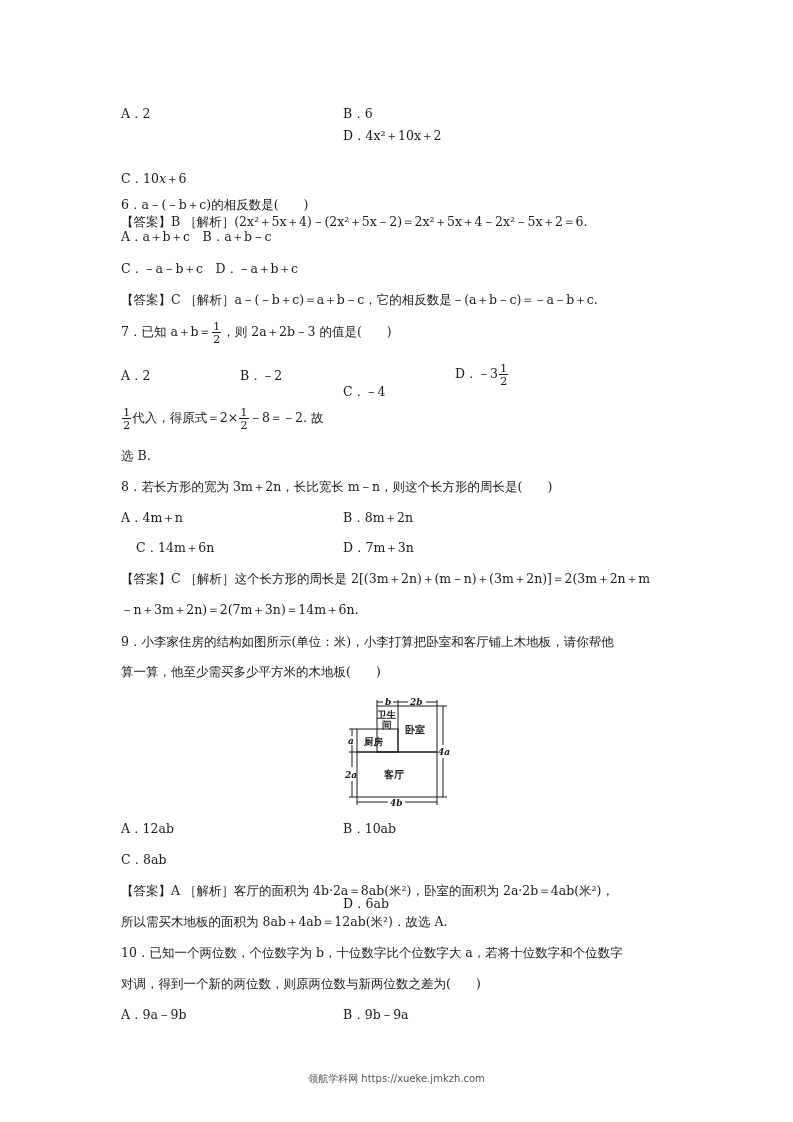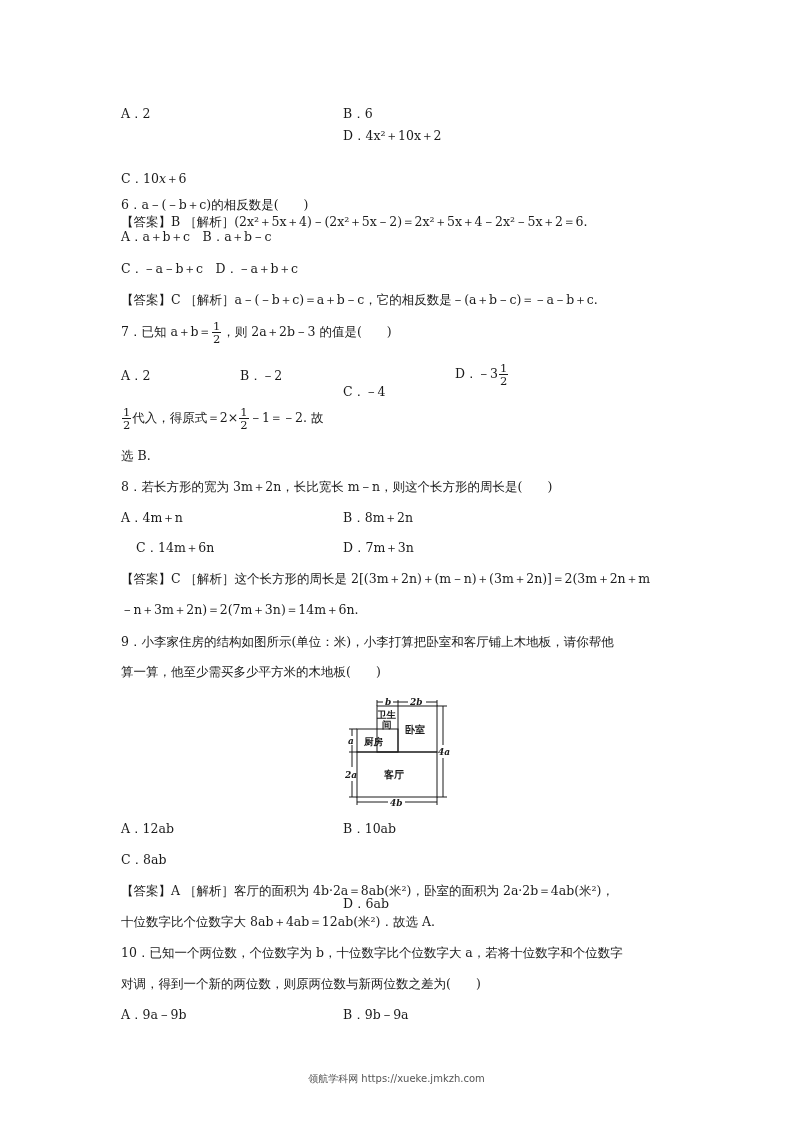--- a/index.html
+++ b/index.html
@@ -31,21 +31,21 @@
 <div class="line" style="top:292px;">【答案】C ［解析］a－(－b＋c)＝a＋b－c，它的相反数是－(a＋b－c)＝－a－b＋c.</div>
 
 <div class="line" style="top:320px; line-height:24px;">
   <span>7．已知 a＋b＝</span><span class="frac"><span class="num">1</span><span class="den">2</span></span><span>，则 2a＋2b－3 的值是(　　)</span>
 </div>
 <div class="opt" style="left:121px; top:368px;">A．2</div>
 <div class="opt" style="left:232px; top:368px;margin-left:8px;">B．－2</div>
 <div class="opt" style="left:343px; top:368px;margin-top:16px;">C．－4</div>
 <div class="opt" style="left:455px; top:362px; line-height:24px;"><span>D．－3</span><span class="frac"><span class="num">1</span><span class="den">2</span></span></div>
 <div class="line" style="top:406px; line-height:24px;">
-  <span class="frac"><span class="num">1</span><span class="den">2</span></span><span>代入，得原式＝2×</span><span class="frac"><span class="num">1</span><span class="den">2</span></span><span>－1＝－2. 故</span>
+  <span class="frac"><span class="num">1</span><span class="den">2</span></span><span>代入，得原式＝2×</span><span class="frac"><span class="num">1</span><span class="den">2</span></span><span>－8＝－2. 故</span>
 </div>
 <div class="line" style="top:448px;">选 B.</div>
 
 <div class="line" style="top:479px;">8．若长方形的宽为 3m＋2n，长比宽长 m－n，则这个长方形的周长是(　　)</div>
 <div class="opt" style="left:121px; top:510px;">A．4m＋n</div>
 <div class="opt" style="left:343px; top:510px;">B．8m＋2n</div>
 <div class="opt" style="left:136px; top:540px;">C．14m＋6n</div>
 <div class="opt" style="left:343px; top:540px;">D．7m＋3n</div>
 <div class="line" style="top:571px;">【答案】C ［解析］这个长方形的周长是 2[(3m＋2n)＋(m－n)＋(3m＋2n)]＝2(3m＋2n＋m</div>
 <div class="line" style="top:602px;">－n＋3m＋2n)＝2(7m＋3n)＝14m＋6n.</div>
@@ -107,20 +107,20 @@
       <text x="390" y="806">4b</text>
     </g>
   </svg>
 </div>
 
 <div class="opt" style="left:121px; top:821px;">A．12ab</div>
 <div class="opt" style="left:343px; top:821px;">B．10ab</div>
 <div class="opt" style="left:121px; top:852px;">C．8ab</div>
 <div class="opt" style="left:343px; top:896px;">D．6ab</div>
 <div class="line" style="top:883px;">【答案】A ［解析］客厅的面积为 4b·2a＝8ab(米²)，卧室的面积为 2a·2b＝4ab(米²)，</div>
-<div class="line" style="top:914px;">十位数字比个位数字大 8ab＋4ab＝12ab(米²)．故选 A.</div>
+<div class="line" style="top:914px;">所以需买木地板的面积为 8ab＋4ab＝12ab(米²)．故选 A.</div>
 
 <div class="line" style="top:945px;">10．已知一个两位数，个位数字为 b，十位数字比个位数字大 a，若将十位数字和个位数字</div>
 <div class="line" style="top:976px;">对调，得到一个新的两位数，则原两位数与新两位数之差为(　　)</div>
 <div class="opt" style="left:121px; top:1007px;">A．9a－9b</div>
 <div class="opt" style="left:343px; top:1007px;">B．9b－9a</div>
 
 <div class="footer">领航学科网 https://xueke.jmkzh.com</div>
 
 </body></html>

